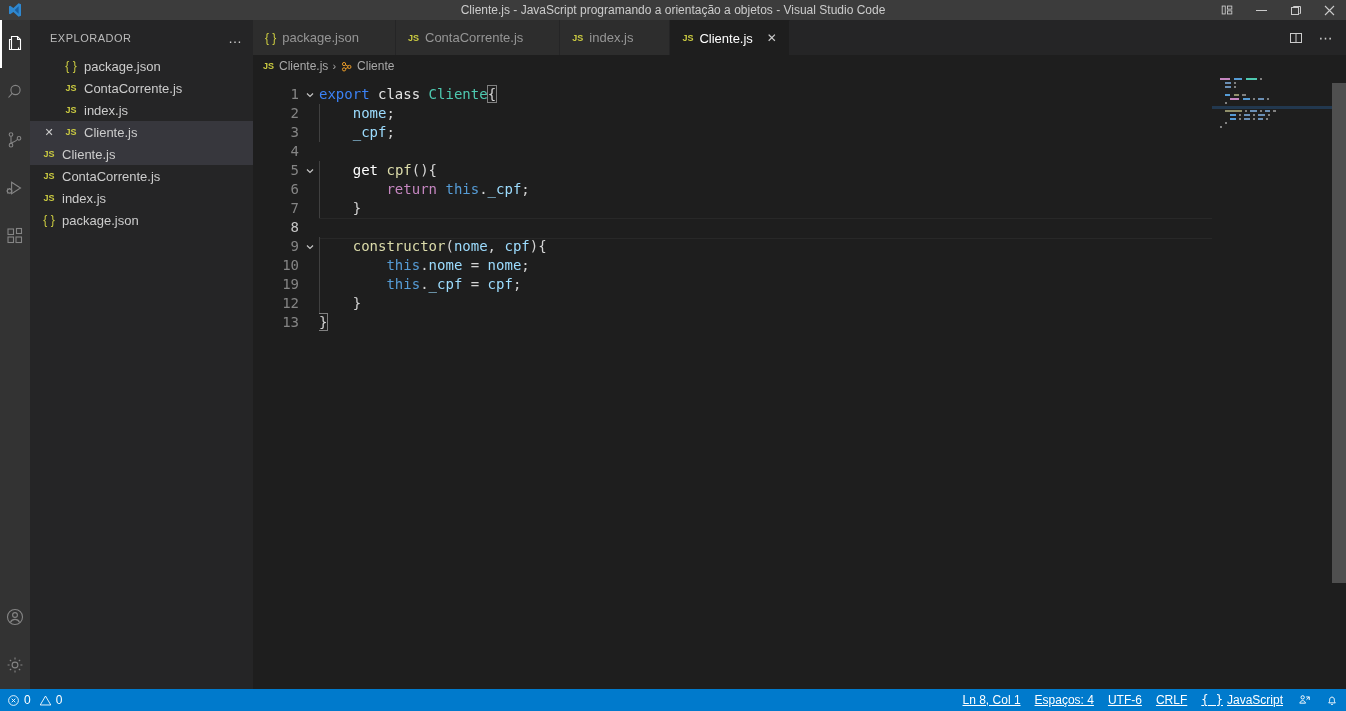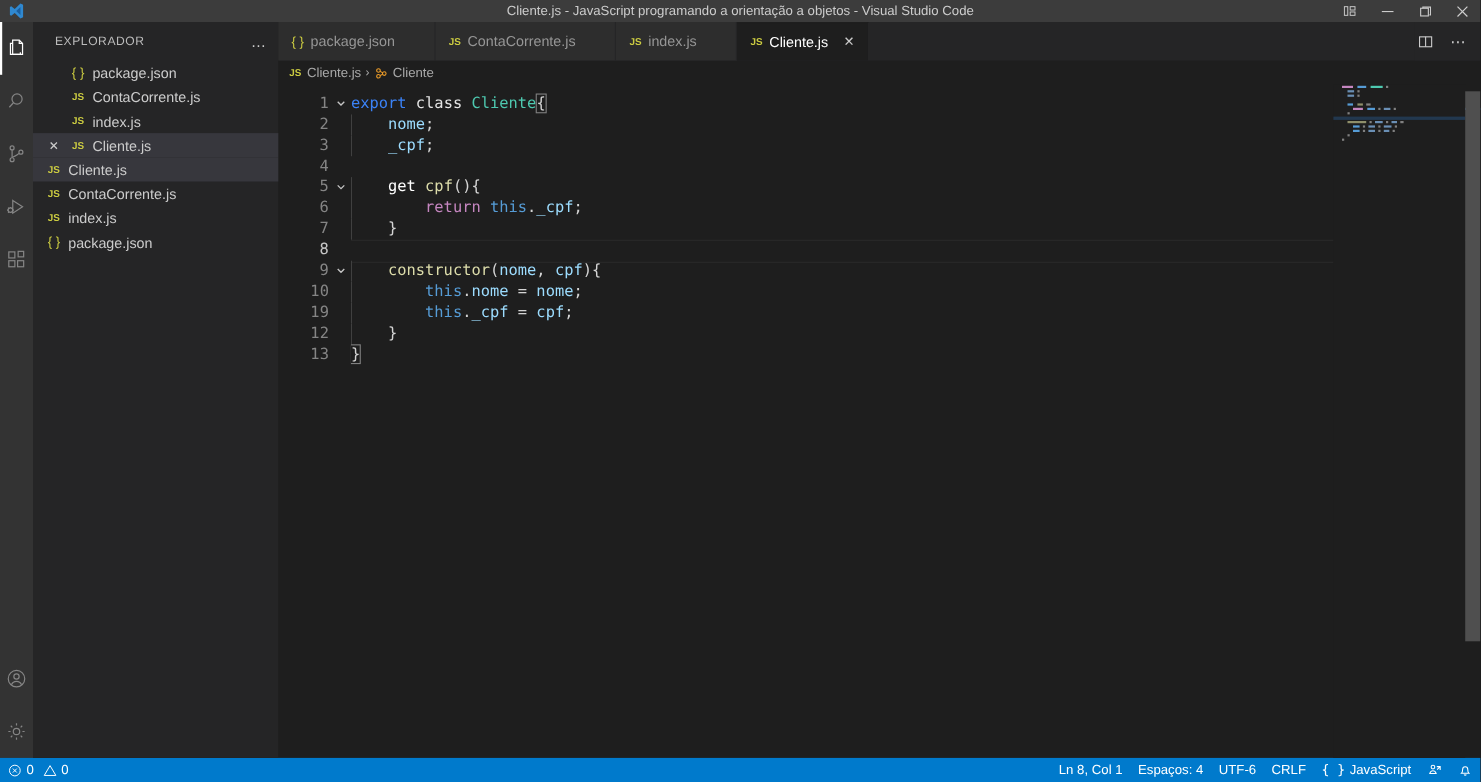--- a/index.html
+++ b/index.html
@@ -167,21 +167,21 @@
   .vscroll { position:absolute; right:0; top:0; width:14px; height:100%; }
   .vscroll-thumb { position:absolute; right:0; top:6px; width:14px; height:500px; background:#4f4f4f; }
   .overview-mark { position:absolute; right:0; width:14px; height:2px; background:#3a6da8; }
 
   
   .statusbar {
     height:22px; background:#007acc; color:#ffffff; display:flex; align-items:center;
     flex:0 0 22px; font-size:12px; user-select:none;
   }
   .sb-left { display:flex; align-items:center; }
-  .sb-right { margin-left:auto; display:flex; align-items:center; }
+  .sb-right { margin-left:auto; display:flex; align-items:center;text-decoration:underline; }
   .sb-item { padding:0 7px; height:22px; display:flex; align-items:center; gap:4px; white-space:nowrap; }
   svg { display:block; }
 </style>
 </head>
 <body>
 
 <div class="app">
 
   <div class="titlebar">
     <div class="vscode-logo">

